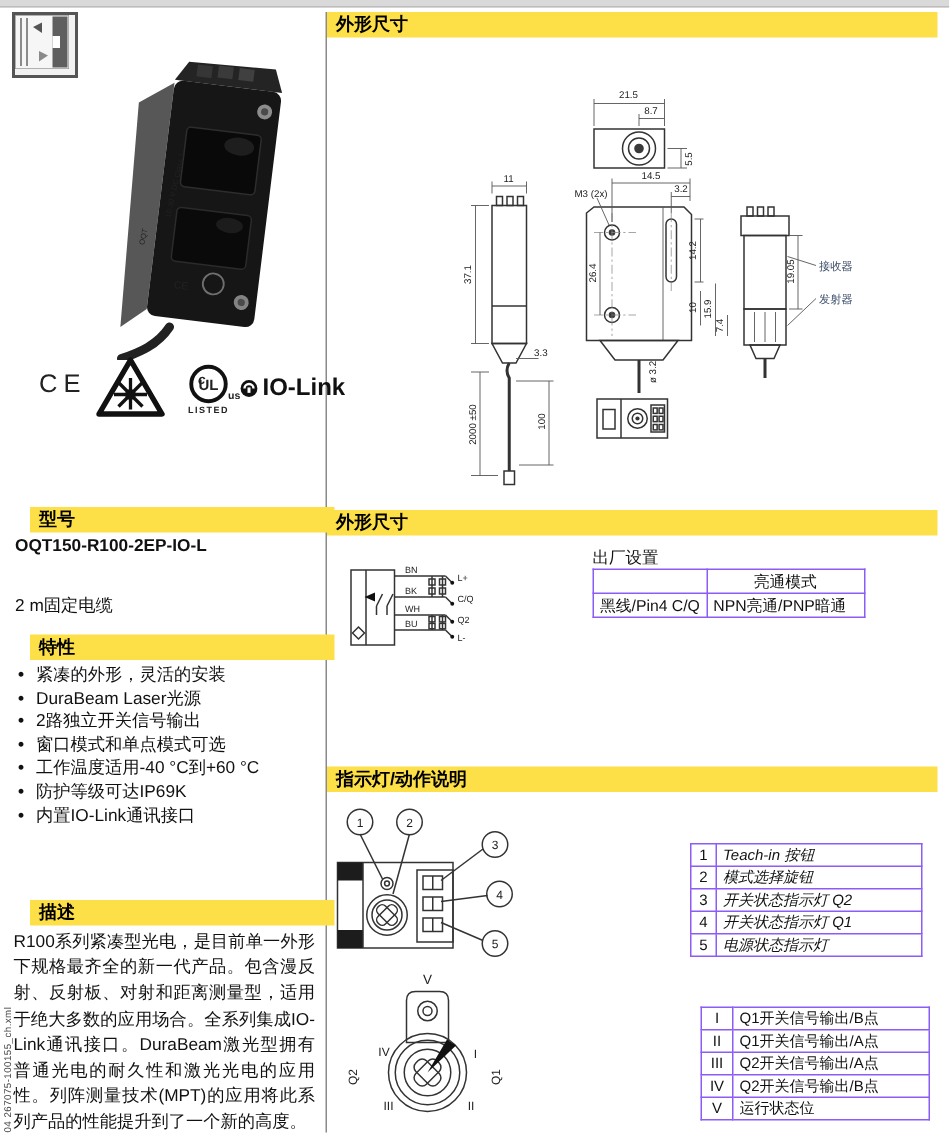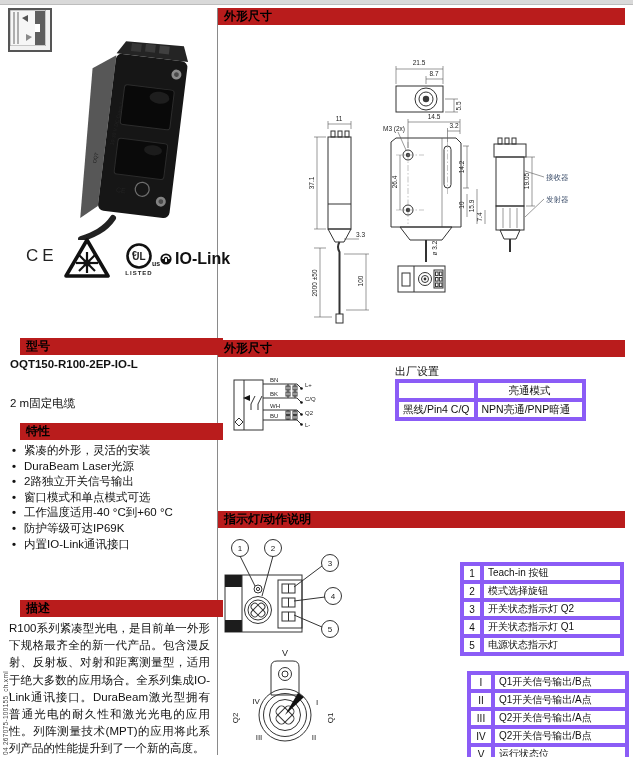--- a/index.html
+++ b/index.html
@@ -1,45 +1,45 @@
 <!DOCTYPE html>
 <html><head>
 <meta charset="utf-8">
 <style>
   html,body{margin:0;padding:0;background:#fff;}
   .page{position:relative;width:633px;height:757px;background:#fff;font-family:"Liberation Sans",sans-serif;color:#111;overflow:hidden;}
   .topstrip{position:absolute;left:0;top:0;width:633px;height:4px;background:#d9d9d9;border-bottom:1px solid #bdbdbd;}
   .sidebar-note{position:absolute;left:2px;top:755px;transform-origin:0 0;transform:rotate(-90deg);font-size:6.5px;color:#444;white-space:nowrap;letter-spacing:.3px;}
-  .bar{position:absolute;background:#b91c1c;height:13px;padding:2px 0 2px 6px;font-weight:bold;font-size:12px;line-height:13px;color:#000;}
+  .bar{position:absolute;background:#fde047;height:13px;padding:2px 0 2px 6px;font-weight:bold;font-size:12px;line-height:13px;color:#000;}
   .bar-l{left:20px;width:197px;}
   .bar-r{left:218px;width:401px;}
   .vline{position:absolute;left:217px;top:8px;width:1px;height:747px;background:#8a8a8a;}
   .icon-box{position:absolute;left:8px;top:8px;width:40px;height:40px;border:2px solid #555;background:#f2f2f2;}
   .photo{position:absolute;left:55px;top:28px;}
   .ce{position:absolute;left:26px;top:246px;font-size:17px;letter-spacing:4px;color:#222;}
   .laser{position:absolute;left:64px;top:237px;}
   .ul{position:absolute;left:116px;top:242px;}
   .iolink{position:absolute;left:160px;top:250px;display:flex;align-items:center;gap:3px;}
   .iolink b{font-size:16px;letter-spacing:0;}
   .model-name{position:absolute;left:10px;top:358px;font-weight:bold;font-size:11.5px;}
   .mdesc{position:absolute;left:10px;font-size:11.5px;}
   .features{position:absolute;left:12px;top:443px;margin:0;padding:0;list-style:none;font-size:11.5px;}
   .features li{display:flex;gap:8px;line-height:15.6px;}
   .features .bullet{font-weight:bold;}
   .desc-text{position:absolute;left:9px;top:620px;width:201px;font-size:11.5px;line-height:17.2px;text-align:justify;}
   .factory-title{position:absolute;left:395px;top:364px;font-size:11px;}
   table.t{position:absolute;border-collapse:collapse;font-size:10px;color:#111;}
-  table.t td{border:4px solid #8b5cf6;padding:0 4px;height:13px;white-space:nowrap;}
+  table.t td{border:1px solid #8b5cf6;padding:0 4px;height:13px;white-space:nowrap;}
   table.factory{left:395px;top:379px;font-size:10.5px;}
   table.factory td{height:15px;}
   table.factory td.w1{width:58px;}
   table.factory td.w2{width:96px;}
   table.t1{left:460px;top:562px;}
   table.t1 td.no{width:10px;text-align:center;padding:0 3px;}
-  table.t1 td.lb{width:128px;}
+  table.t1 td.lb{width:128px;font-style:italic;}
   table.t2{left:467px;top:671px;}
   table.t2 td.no{width:14px;text-align:center;padding:0 3px;}
   table.t2 td.lb{width:122px;}
   td.hdr{text-align:center;}
   svg text{font-family:"Liberation Sans",sans-serif;fill:#222;}
   .ol{fill:none;stroke:#333;stroke-width:1;}
   .thin{fill:none;stroke:#555;stroke-width:.6;}
   .cl{fill:none;stroke:#888;stroke-width:.5;stroke-dasharray:6 2 1.5 2;}
   .dimt{font-size:6.5px;}
   .lblt{font-size:7.5px;fill:#3d4f6b;}

